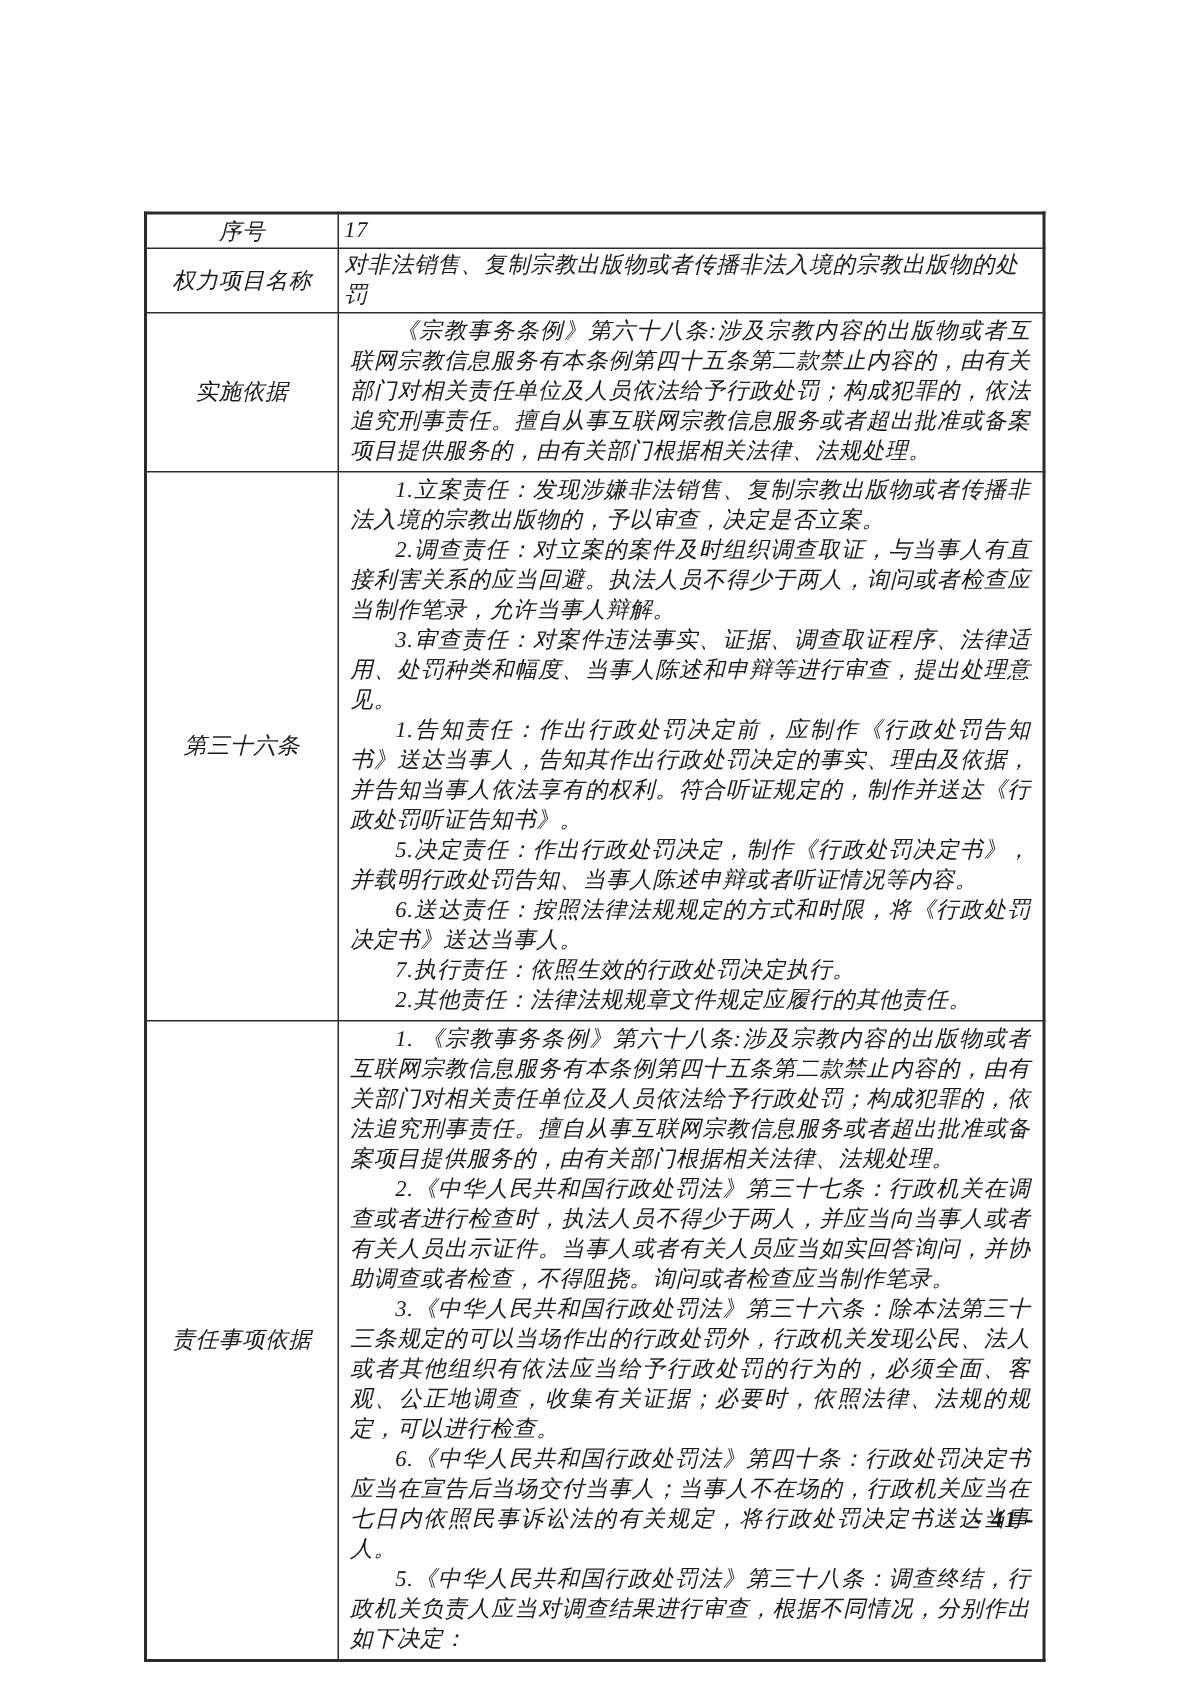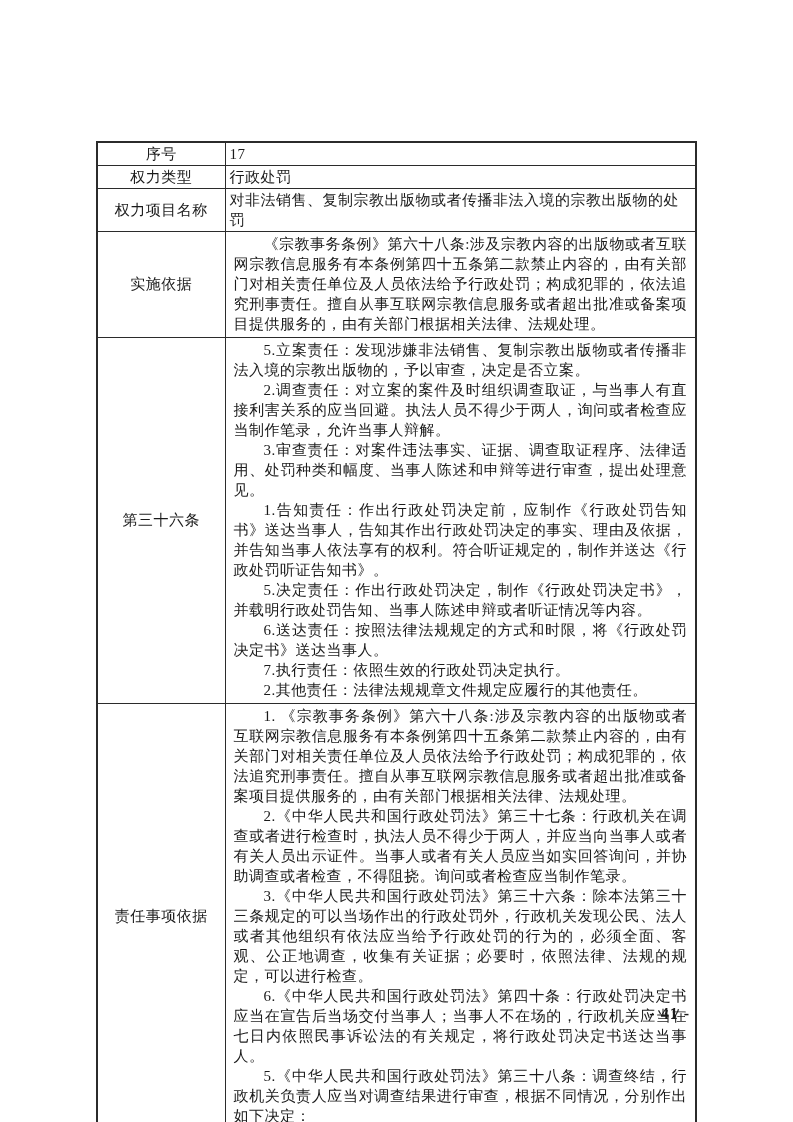--- a/index.html
+++ b/index.html
@@ -7,20 +7,21 @@
     background: #ffffff;
     font-family: "Liberation Serif", "DejaVu Serif", serif;
     color: #1a1a1a;
   }
   .page {
     position: relative;
     width: 793px;
     height: 1122px;
     background: #ffffff;
     overflow: hidden;
+    font-style: italic;
   }
   table.doc-table {
     position: absolute;
     left: 96px;
     top: 141px;
     width: 601px;
     border-collapse: collapse;
     table-layout: fixed;
     border: 2px solid #2b2b2b;
   }
@@ -69,37 +70,33 @@
 
 <div class="page">
 
   <table class="doc-table">
     <tbody>
       <tr>
         <td class="label-cell">序号</td>
         <td class="value-cell">17</td>
       </tr>
       <tr>
-        <td class="label-cell">权力类型</td>
-        <td class="value-cell">行政处罚</td>
-      </tr>
-      <tr>
         <td class="label-cell">权力项目名称</td>
         <td class="value-cell">对非法销售、复制宗教出版物或者传播非法入境的宗教出版物的处罚</td>
       </tr>
       <tr>
         <td class="label-cell">实施依据</td>
         <td class="content-cell h-basis">
           <p>《宗教事务条例》第六十八条:涉及宗教内容的出版物或者互联网宗教信息服务有本条例第四十五条第二款禁止内容的，由有关部门对相关责任单位及人员依法给予行政处罚；构成犯罪的，依法追究刑事责任。擅自从事互联网宗教信息服务或者超出批准或备案项目提供服务的，由有关部门根据相关法律、法规处理。</p>
         </td>
       </tr>
       <tr>
         <td class="label-cell">第三十六条</td>
         <td class="content-cell h-duty">
-          <p>5.立案责任：发现涉嫌非法销售、复制宗教出版物或者传播非法入境的宗教出版物的，予以审查，决定是否立案。</p>
+          <p>1.立案责任：发现涉嫌非法销售、复制宗教出版物或者传播非法入境的宗教出版物的，予以审查，决定是否立案。</p>
           <p>2.调查责任：对立案的案件及时组织调查取证，与当事人有直接利害关系的应当回避。执法人员不得少于两人，询问或者检查应当制作笔录，允许当事人辩解。</p>
           <p>3.审查责任：对案件违法事实、证据、调查取证程序、法律适用、处罚种类和幅度、当事人陈述和申辩等进行审查，提出处理意见。</p>
           <p>1.告知责任：作出行政处罚决定前，应制作《行政处罚告知书》送达当事人，告知其作出行政处罚决定的事实、理由及依据，并告知当事人依法享有的权利。符合听证规定的，制作并送达《行政处罚听证告知书》。</p>
           <p>5.决定责任：作出行政处罚决定，制作《行政处罚决定书》，并载明行政处罚告知、当事人陈述申辩或者听证情况等内容。</p>
           <p>6.送达责任：按照法律法规规定的方式和时限，将《行政处罚决定书》送达当事人。</p>
           <p>7.执行责任：依照生效的行政处罚决定执行。</p>
           <p>2.其他责任：法律法规规章文件规定应履行的其他责任。</p>
         </td>
       </tr>
       <tr>

